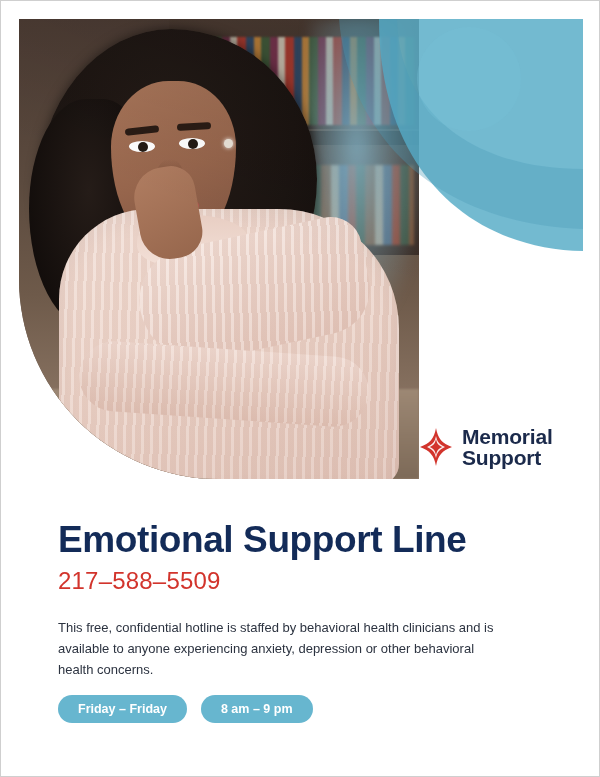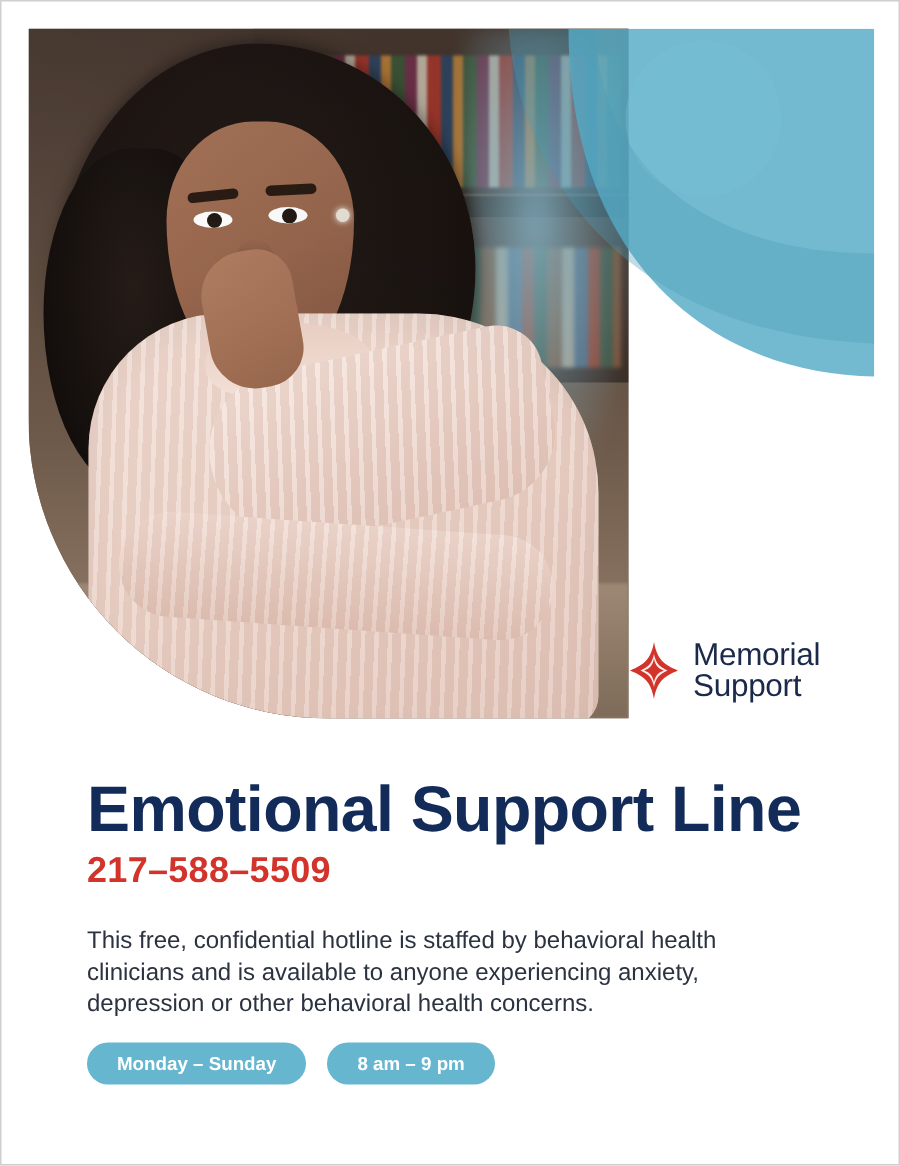--- a/index.html
+++ b/index.html
@@ -271,50 +271,50 @@
     left: 418px;
     top: 425px;
     display: flex;
     align-items: center;
     gap: 9px;
   }
   .logo-mark { width: 34px; height: 40px; }
   .logo-text {
     font-size: 21px;
     line-height: 21px;
-    font-weight: normal;
+    font-weight: bold;
     color: #1b2a4b;
     letter-spacing: -0.2px;
   }
 
   
   .content {
     position: absolute;
     left: 57px;
     top: 520px;
     width: 480px;
   }
   .headline {
-    font-size: 43px;
+    font-size: 37px;
     line-height: 38px;
     font-weight: bold;
     color: #132b58;
     letter-spacing: -0.4px;
     margin: 0 0 8px 0;
   }
   .phone {
     font-size: 24px;
     line-height: 28px;
-    font-weight: bold;
+    font-weight: normal;
     color: #d2342c;
     letter-spacing: 0.2px;
     margin: 0 0 22px 0;
   }
   .body-copy {
-    font-size: 16px;
+    font-size: 13px;
     line-height: 21px;
     color: #2c3340;
     margin: 0;
     max-width: 450px;
   }
 
   
   .pills {
     position: absolute;
     left: 57px;
@@ -392,17 +392,17 @@
     </span>
   </div>
 
   <div class="content">
     <h1 class="headline">Emotional Support Line</h1>
     <div class="phone">217–588–5509</div>
     <p class="body-copy">This free, confidential hotline is staffed by behavioral health clinicians and is available to anyone experiencing anxiety, depression or other behavioral health concerns.</p>
   </div>
 
   <div class="pills">
-    <span class="pill">Monday – Sunday</span>
+    <span class="pill">Friday – Friday</span>
     <span class="pill">8 am – 9 pm</span>
   </div>
 
 </div>
 
 </body></html>

